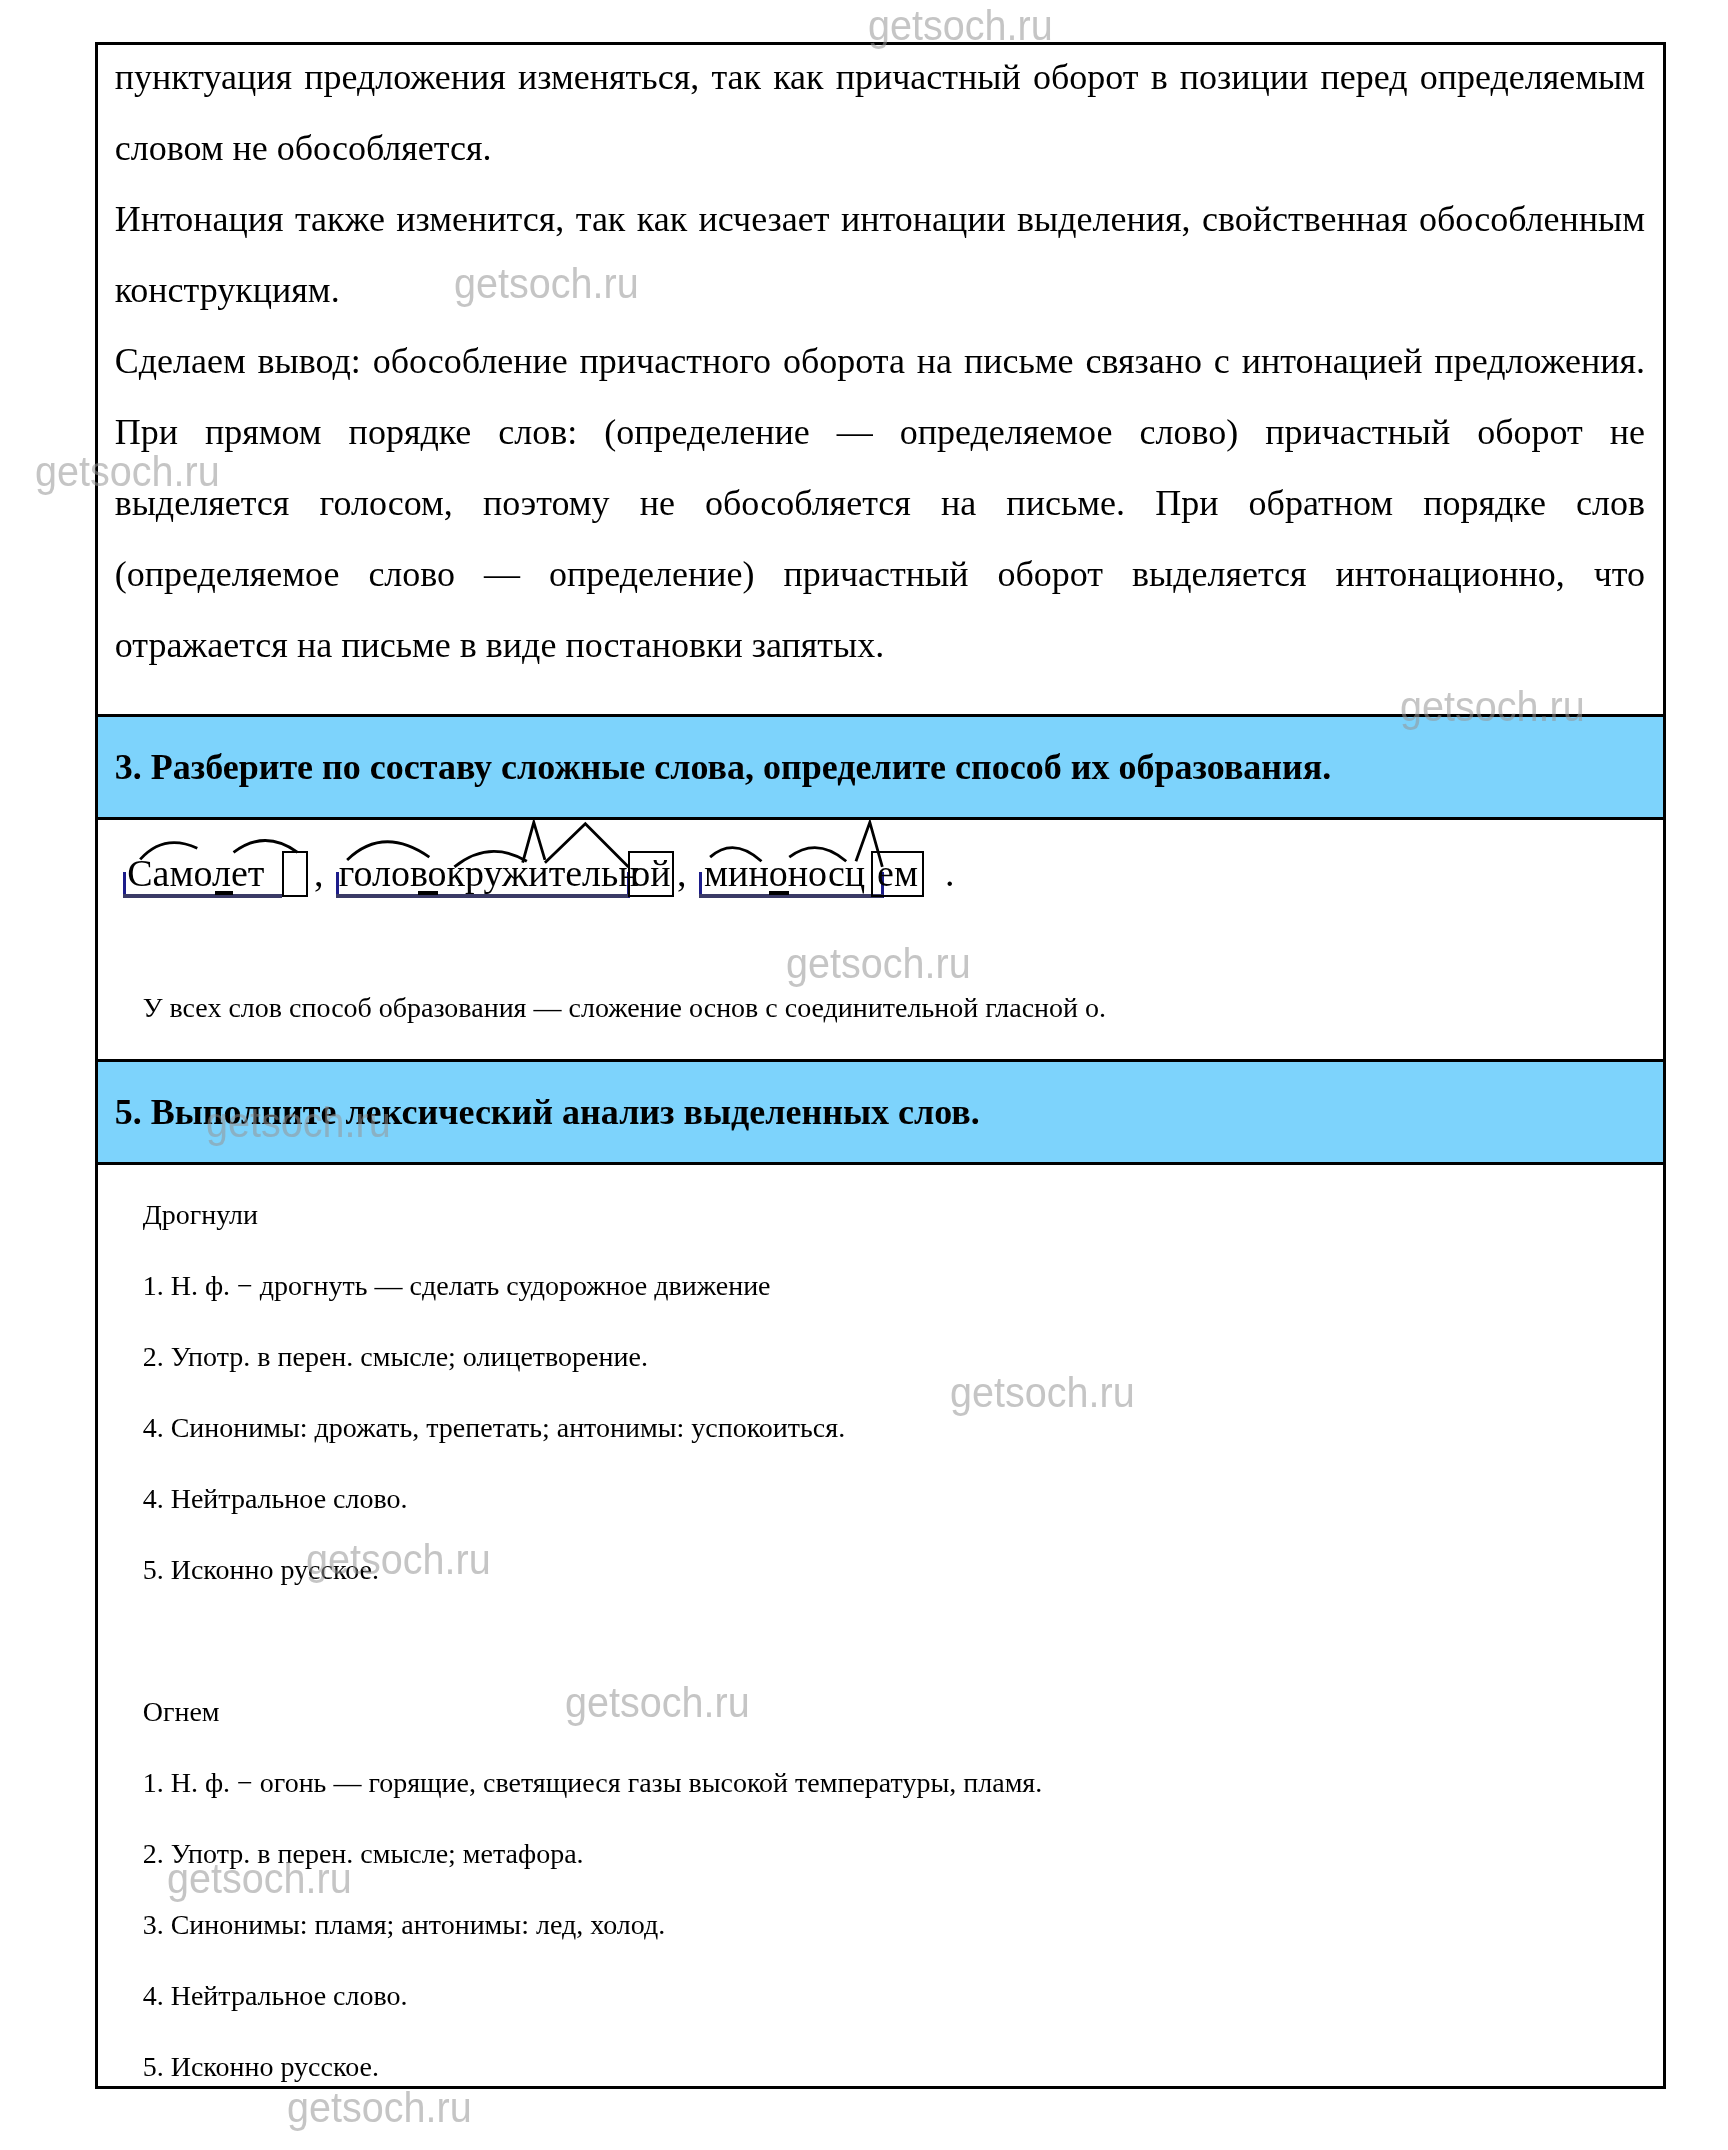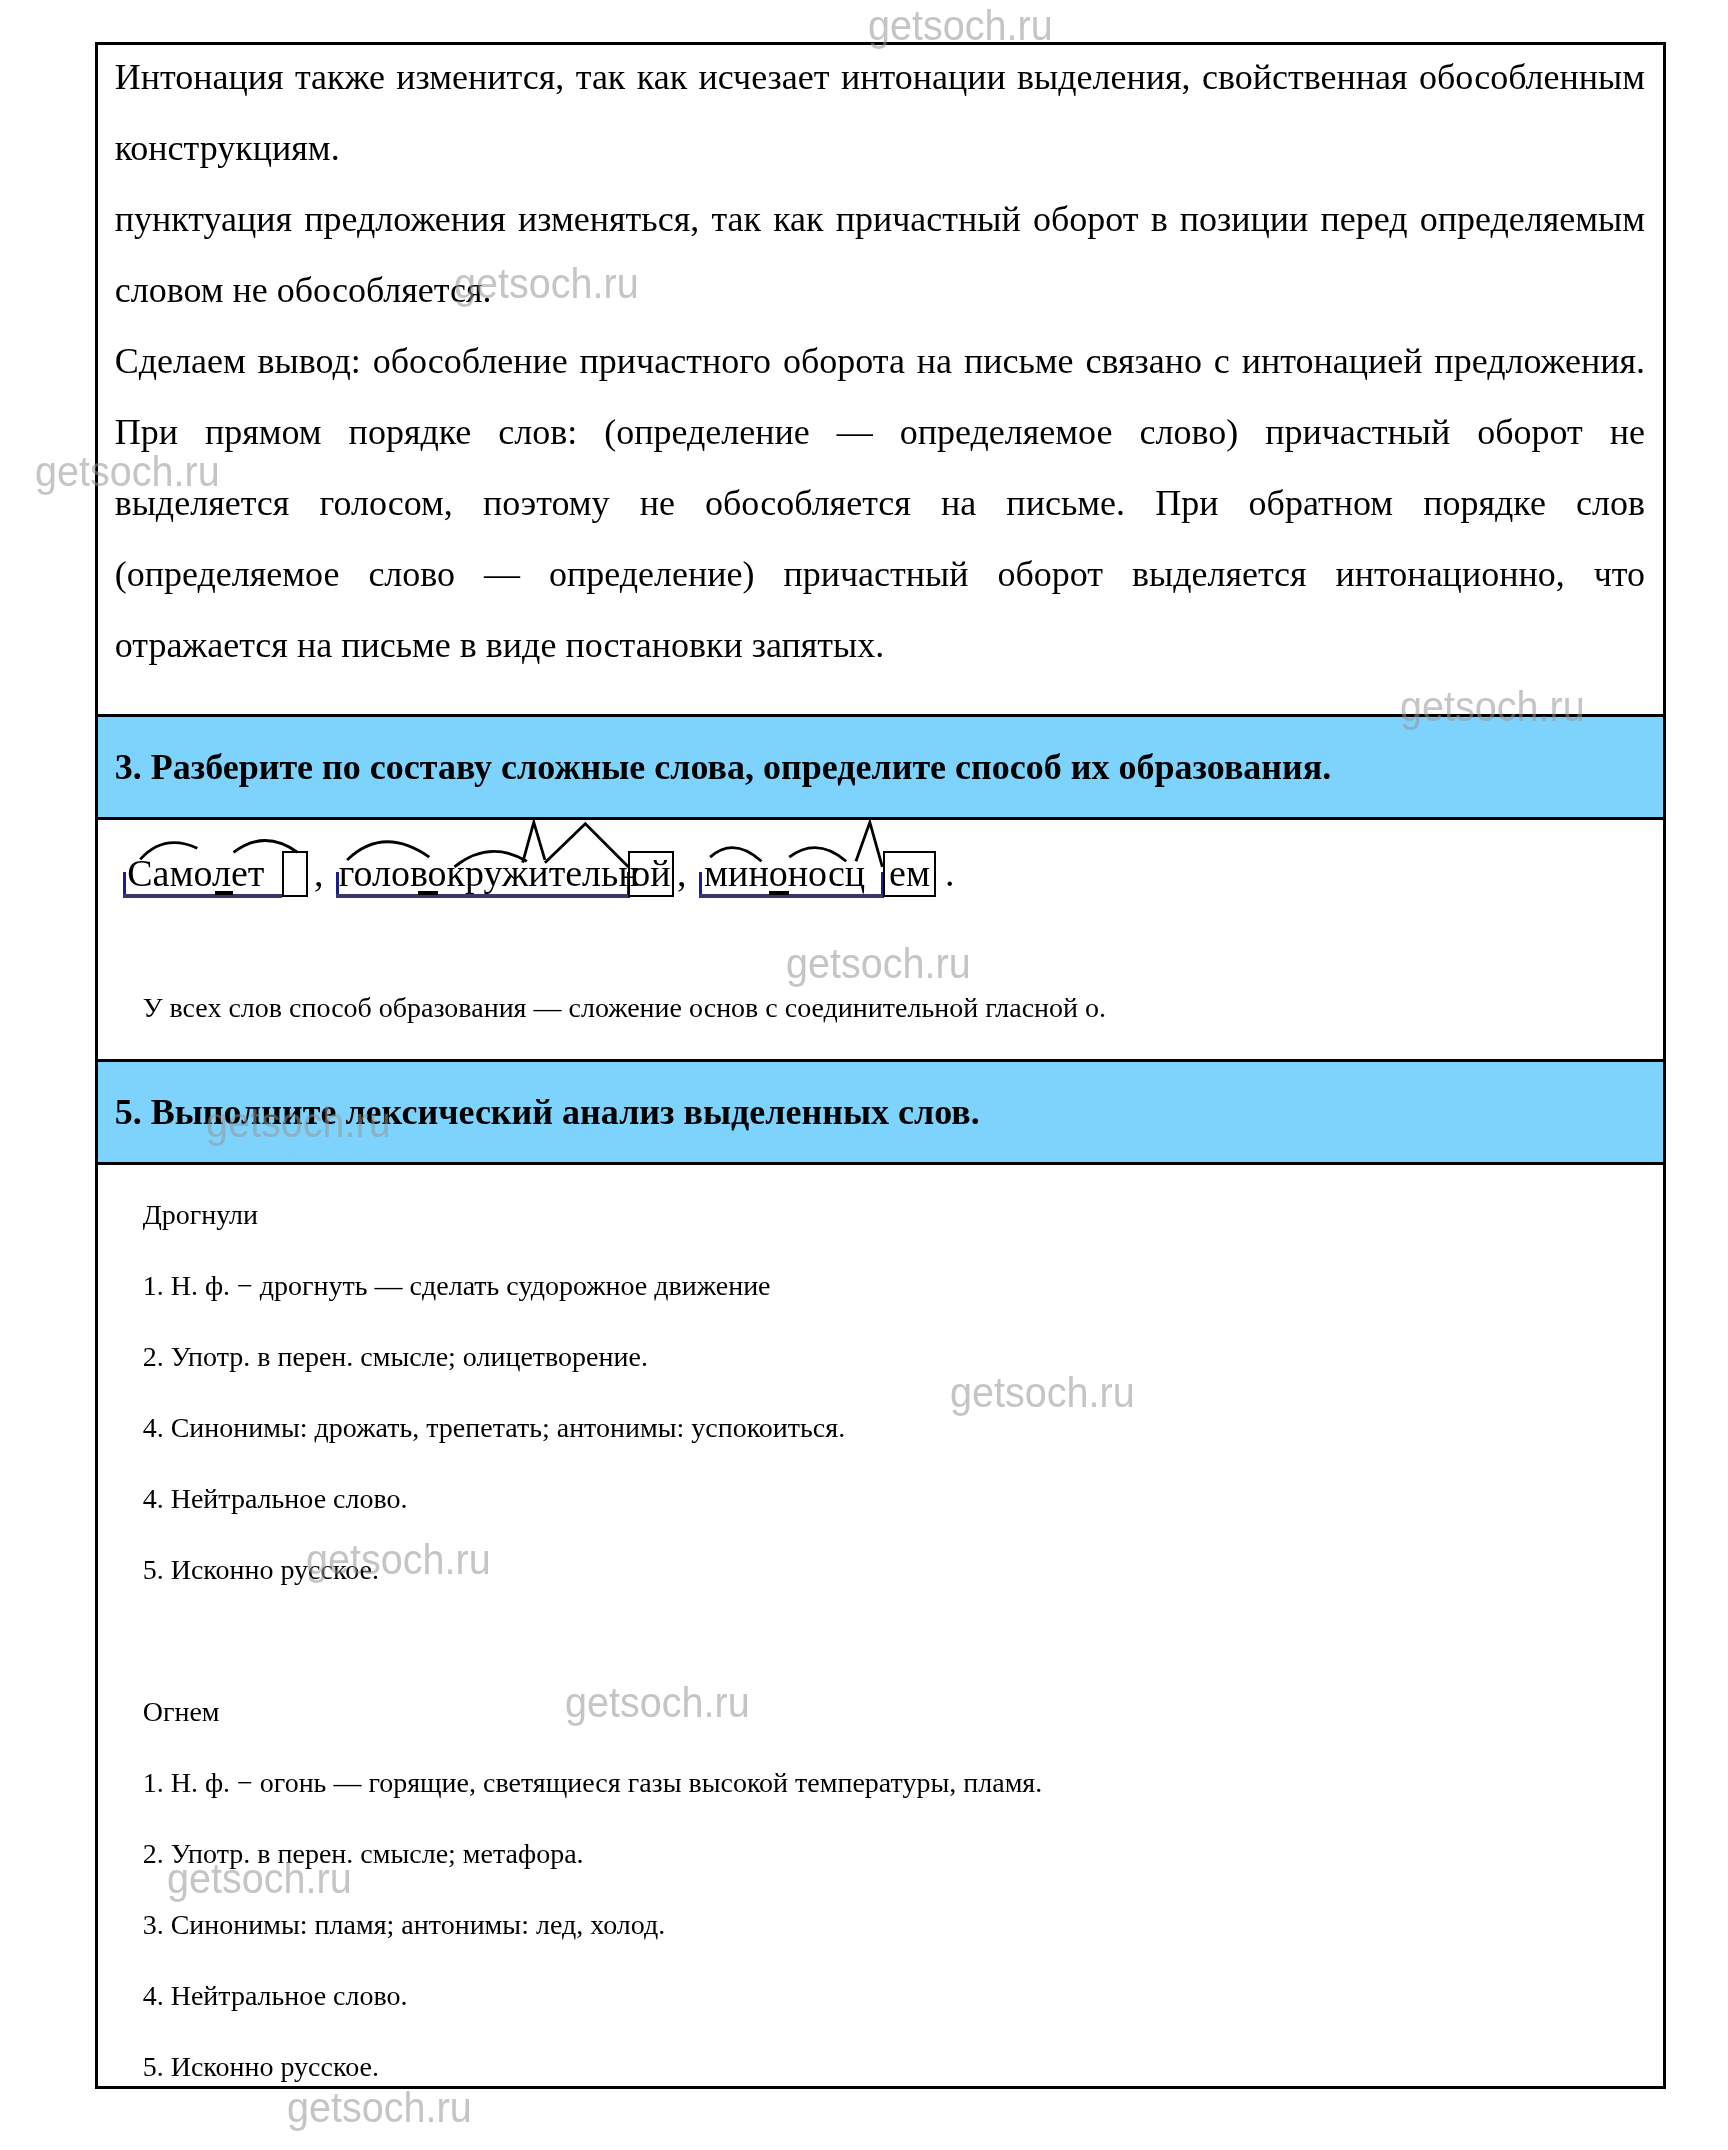--- a/index.html
+++ b/index.html
@@ -36,22 +36,22 @@
   .wm { position: absolute; font-family: "Liberation Sans", "DejaVu Sans", sans-serif;
         font-size: 43px; color: rgba(150,150,150,0.55); white-space: nowrap;
         transform: scaleX(0.92); transform-origin: left top; pointer-events: none; }
 </style>
 </head>
 <body>
 
 <div class="sheet">
 
   <div class="block text-block" style="top:-2.8px;">
+    <p class="para">пунктуация предложения изменяться, так как причастный оборот в позиции перед определяемым словом не обособляется.</p>
     <p class="para">Интонация также изменится, так как исчезает интонации выделения, свойственная обособленным конструкциям.</p>
-    <p class="para">пунктуация предложения изменяться, так как причастный оборот в позиции перед определяемым словом не обособляется.</p>
     <p class="para">Сделаем вывод: обособление причастного оборота на письме связано с интонацией предложения. При прямом порядке слов: (определение — определяемое слово) причастный оборот не выделяется голосом, поэтому не обособляется на письме. При обратном порядке слов (определяемое слово — определение) причастный оборот выделяется интонационно, что отражается на письме в виде постановки запятых.</p>
   </div>
 
   <div class="block hdr" style="top:669px; height:106px;">
     <span>3. Разберите по составу сложные слова, определите способ их образования.</span>
   </div>
 
   <div class="morph-row">
 
     <div class="morph-word" style="left:0; width:216px;">
@@ -87,21 +87,21 @@
       <svg class="suffix-hat" style="left:0; top:-15.3px;" width="250" height="70" viewBox="0 0 360 100">
         <path d="M16 66 Q 50 36 90 72" fill="none" stroke="#000" stroke-width="4"></path>
         <path d="M130 66 Q 170 36 212 72" fill="none" stroke="#000" stroke-width="4"></path>
         <path d="M226 72 L 246 16 L 264 80" fill="none" stroke="#000" stroke-width="4"></path>
       </svg>
       <div class="stem-edge" style="left:0;"></div>
       <div class="stem-edge" style="left:182px;"></div>
       <div class="stem-base" style="left:0; width:184px;"></div>
       <span class="mw-text" style="left:5px;">миноносц</span>
       <div class="link-vowel" style="left:70px; width:19.5px;"></div>
-      <div class="ending-box" style="left:184px; width:53px;">ем</div>
+      <div class="ending-box" style="left:172px; width:53px;">ем</div>
     </div>
     <span class="punct" style="left:822px;">.</span>
   </div>
 
   <div class="block text-block" style="top:927px;">
     <div class="line">У всех слов способ образования — сложение основ с соединительной гласной о.</div>
   </div>
 
   <div class="block hdr" style="top:1014px; height:106px;">
     <span>5. Выполните лексический анализ выделенных слов.</span>

